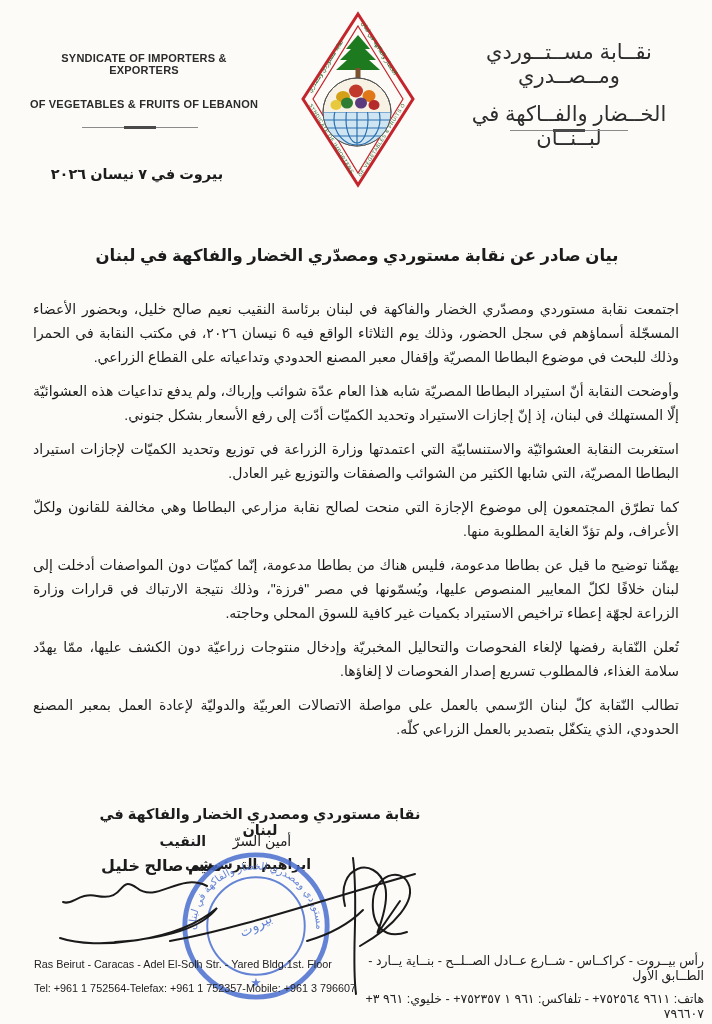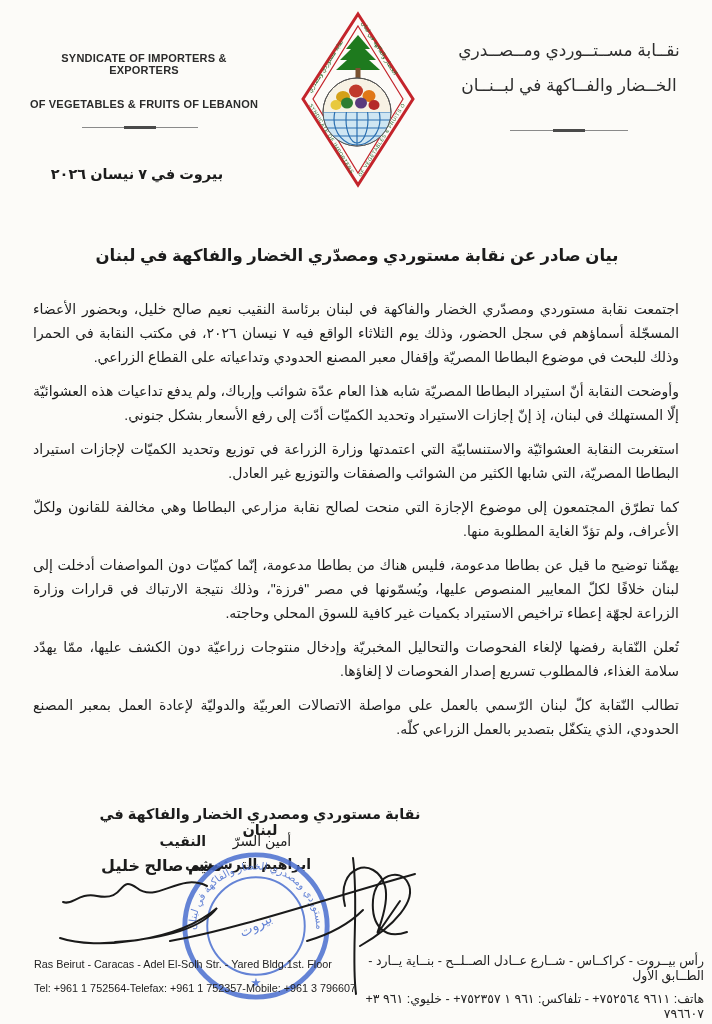--- a/index.html
+++ b/index.html
@@ -6,21 +6,21 @@
   .page {
     position:relative; width:712px; height:1024px; margin:0 auto;
     background:#fcfbf8; color:#1c1c1c; overflow:hidden;
     font-family:"Liberation Sans","DejaVu Sans",sans-serif;
   }
   
   .lh-en { position:absolute; left:28px; top:52px; width:232px; text-align:center;
            font-size:11px; letter-spacing:.2px; color:#2b2b2b; font-weight:600; }
   .lh-en .l2 { margin-top:22px; }
   .lh-ar { position:absolute; right:14px; top:40px; width:258px; text-align:center;
-           font-size:17px; color:#2e2e2e; }
+           font-size:21px; color:#2e2e2e; }
   .lh-ar .l2 { margin-top:14px; }
   .divider { position:absolute; height:1px; background:#8a8a8a; }
   .divider::after { content:""; position:absolute; left:50%; top:-1px; width:32px; height:3px;
                     background:#4a4a4a; transform:translateX(-50%); }
   .div-en { left:82px; top:127px; width:116px; }
   .div-ar { right:84px; top:130px; width:118px; }
   .logo-wrap { position:absolute; left:299px; top:11px; width:118px; height:178px; }
   .date-line { position:absolute; left:32px; top:166px; width:210px; text-align:center;
                font-size:14.5px; font-weight:bold; }
   
@@ -126,21 +126,21 @@
     <div class="l1">نقــابة مســتــوردي ومــصــدري</div>
     <div class="l2">الخــضار والفــاكهة في لبــنــان</div>
   </div>
   <div class="divider div-ar"></div>
 
   <div class="date-line" dir="rtl">بيروت في ٧ نيسان ٢٠٢٦</div>
 
   <h1 class="doc-title" dir="rtl">بيان صادر عن نقابة مستوردي ومصدّري الخضار والفاكهة في لبنان</h1>
 
   <main class="body-text" dir="rtl">
-    <p>اجتمعت نقابة مستوردي ومصدّري الخضار والفاكهة في لبنان برئاسة النقيب نعيم صالح خليل، وبحضور الأعضاء المسجّلة أسماؤهم في سجل الحضور، وذلك يوم الثلاثاء الواقع فيه ٧ نيسان ٢٠٢٦، في مكتب النقابة في الحمرا وذلك للبحث في موضوع البطاطا المصريّة وإقفال معبر المصنع الحدودي وتداعياته على القطاع الزراعي.</p>
+    <p>اجتمعت نقابة مستوردي ومصدّري الخضار والفاكهة في لبنان برئاسة النقيب نعيم صالح خليل، وبحضور الأعضاء المسجّلة أسماؤهم في سجل الحضور، وذلك يوم الثلاثاء الواقع فيه 6 نيسان ٢٠٢٦، في مكتب النقابة في الحمرا وذلك للبحث في موضوع البطاطا المصريّة وإقفال معبر المصنع الحدودي وتداعياته على القطاع الزراعي.</p>
     <p>وأوضحت النقابة أنّ استيراد البطاطا المصريّة شابه هذا العام عدّة شوائب وإرباك، ولم يدفع تداعيات هذه العشوائيّة إلّا المستهلك في لبنان، إذ إنّ إجازات الاستيراد وتحديد الكميّات أدّت إلى رفع الأسعار بشكل جنوني.</p>
     <p>استغربت النقابة العشوائيّة والاستنسابيّة التي اعتمدتها وزارة الزراعة في توزيع وتحديد الكميّات لإجازات استيراد البطاطا المصريّة، التي شابها الكثير من الشوائب والصفقات والتوزيع غير العادل.</p>
     <p>كما تطرّق المجتمعون إلى موضوع الإجازة التي منحت لصالح نقابة مزارعي البطاطا وهي مخالفة للقانون ولكلّ الأعراف، ولم تؤدّ الغاية المطلوبة منها.</p>
     <p>يهمّنا توضيح ما قيل عن بطاطا مدعومة، فليس هناك من بطاطا مدعومة، إنّما كميّات دون المواصفات أدخلت إلى لبنان خلافًا لكلّ المعايير المنصوص عليها، ويُسمّونها في مصر "فرزة"، وذلك نتيجة الارتباك في قرارات وزارة الزراعة لجهّة إعطاء تراخيص الاستيراد بكميات غير كافية للسوق المحلي وحاجته.</p>
     <p>تُعلن النّقابة رفضها لإلغاء الفحوصات والتحاليل المخبريّة وإدخال منتوجات زراعيّة دون الكشف عليها، ممّا يهدّد سلامة الغذاء، فالمطلوب تسريع إصدار الفحوصات لا إلغاؤها.</p>
     <p>تطالب النّقابة كلّ لبنان الرّسمي بالعمل على مواصلة الاتصالات العربيّة والدوليّة لإعادة العمل بمعبر المصنع الحدودي، الذي يتكفّل بتصدير بالعمل الزراعي كلّه.</p>
   </main>
 
   <section class="sig">
     <div class="sig-org" dir="rtl">نقابة مستوردي ومصدري الخضار والفاكهة في لبنان</div>

